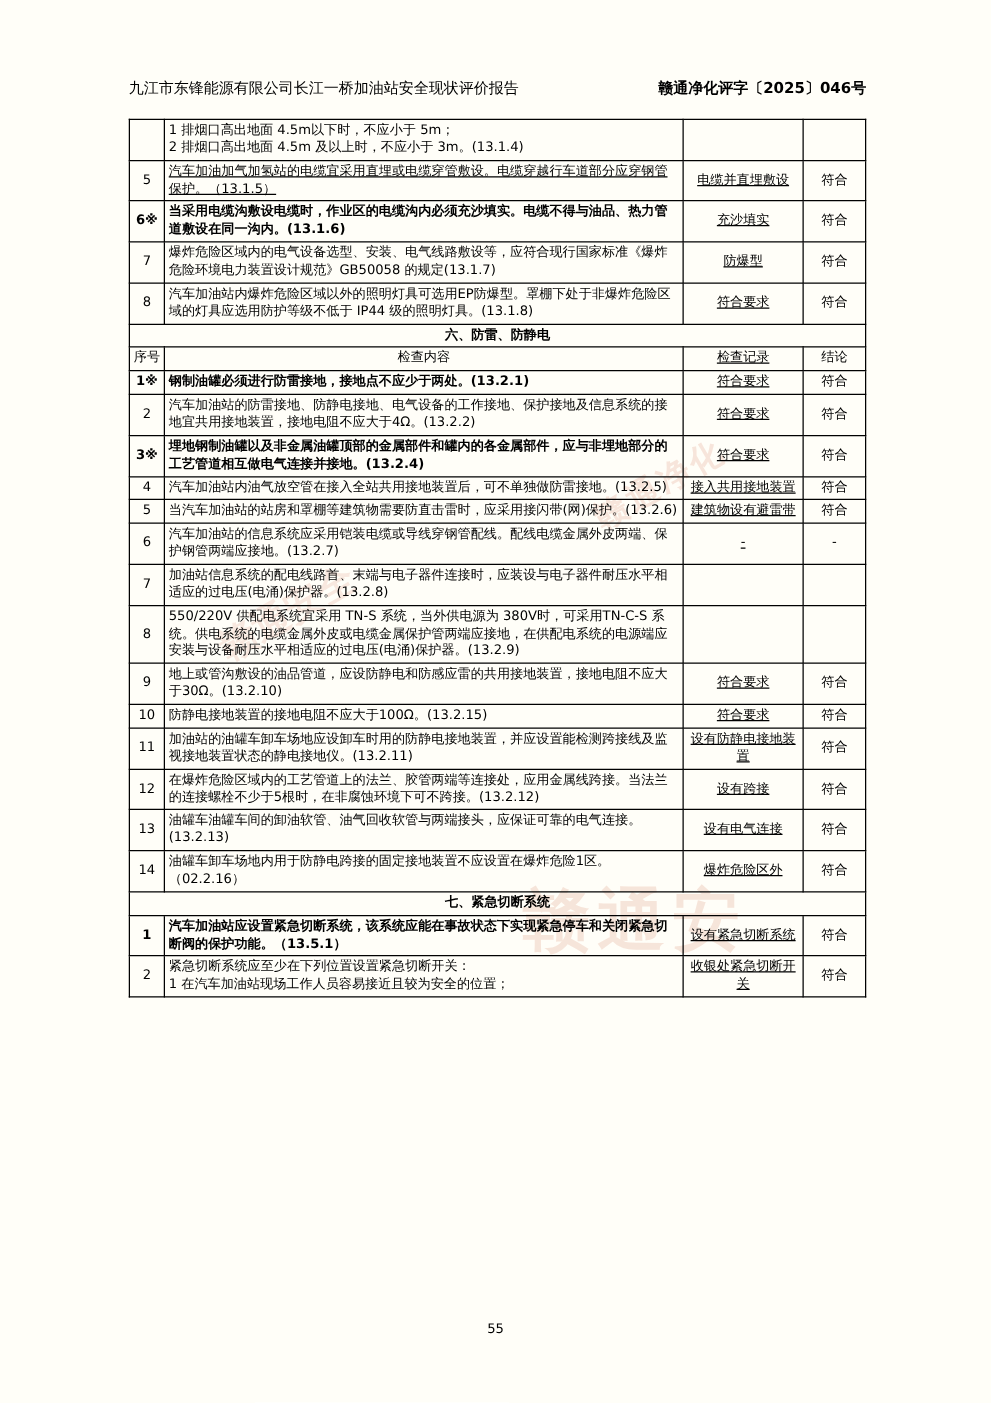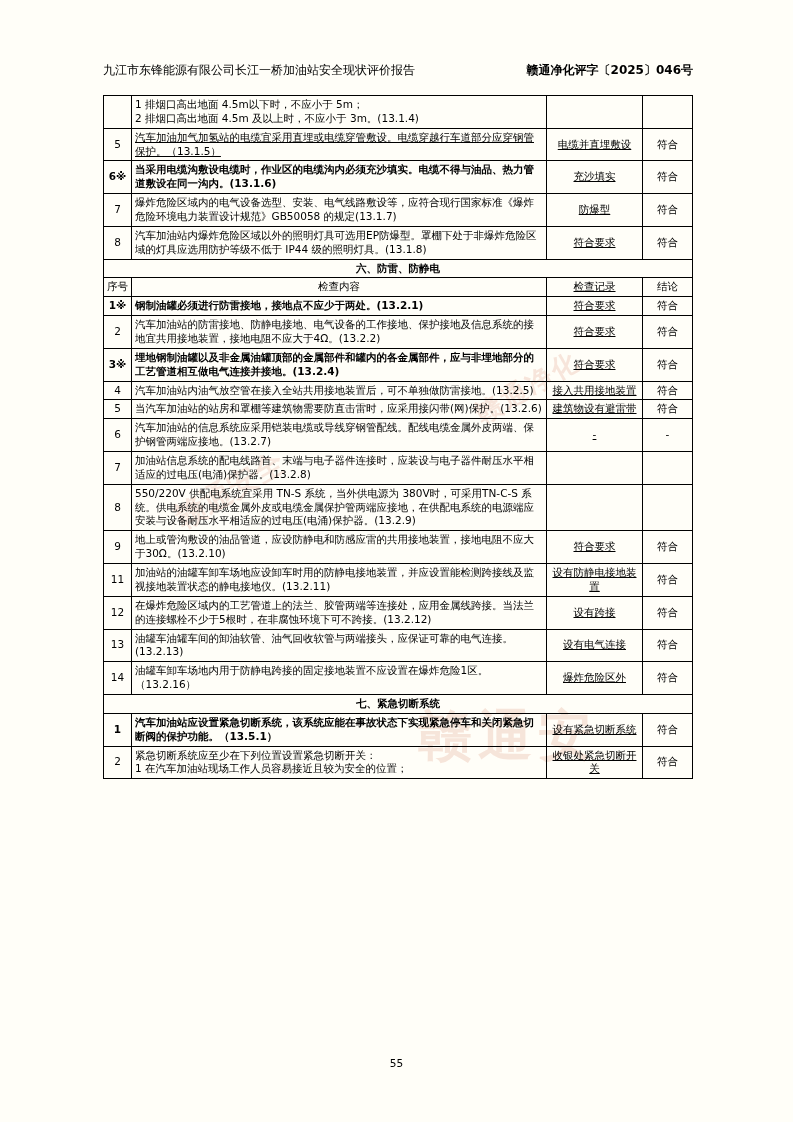--- a/index.html
+++ b/index.html
@@ -229,40 +229,46 @@
           <td class="c-record"></td>
           <td class="c-concl"></td>
         </tr>
         <tr>
           <td class="c-no">9</td>
           <td class="c-content" style="white-space: pre-line;">地上或管沟敷设的油品管道，应设防静电和防感应雷的共用接地装置，接地电阻不应大于30Ω。(13.2.10)</td>
           <td class="c-record">符合要求</td>
           <td class="c-concl">符合</td>
         </tr>
         <tr>
+          <td class="c-no">10</td>
+          <td class="c-content" style="white-space: pre-line;">防静电接地装置的接地电阻不应大于100Ω。(13.2.15)</td>
+          <td class="c-record">符合要求</td>
+          <td class="c-concl">符合</td>
+        </tr>
+        <tr>
           <td class="c-no">11</td>
           <td class="c-content" style="white-space: pre-line;">加油站的油罐车卸车场地应设卸车时用的防静电接地装置，并应设置能检测跨接线及监视接地装置状态的静电接地仪。(13.2.11)</td>
           <td class="c-record">设有防静电接地装置</td>
           <td class="c-concl">符合</td>
         </tr>
         <tr>
           <td class="c-no">12</td>
           <td class="c-content" style="white-space: pre-line;">在爆炸危险区域内的工艺管道上的法兰、胶管两端等连接处，应用金属线跨接。当法兰的连接螺栓不少于5根时，在非腐蚀环境下可不跨接。(13.2.12)</td>
           <td class="c-record">设有跨接</td>
           <td class="c-concl">符合</td>
         </tr>
         <tr>
           <td class="c-no">13</td>
           <td class="c-content" style="white-space: pre-line;">油罐车油罐车间的卸油软管、油气回收软管与两端接头，应保证可靠的电气连接。(13.2.13)</td>
           <td class="c-record">设有电气连接</td>
           <td class="c-concl">符合</td>
         </tr>
         <tr>
           <td class="c-no">14</td>
-          <td class="c-content" style="white-space: pre-line;">油罐车卸车场地内用于防静电跨接的固定接地装置不应设置在爆炸危险1区。（13.2.16）</td>
+          <td class="c-content" style="white-space: pre-line;">油罐车卸车场地内用于防静电跨接的固定接地装置不应设置在爆炸危险1区。（02.2.16）</td>
           <td class="c-record">爆炸危险区外</td>
           <td class="c-concl">符合</td>
         </tr>
         <tr class="section-row">
           <td colspan="4">七、紧急切断系统</td>
         </tr>
         <tr>
           <td class="c-no bold">1</td>
           <td class="c-content bold" style="white-space: pre-line;">汽车加油站应设置紧急切断系统，该系统应能在事故状态下实现紧急停车和关闭紧急切断阀的保护功能。（13.5.1）</td>
           <td class="c-record">设有紧急切断系统</td>

